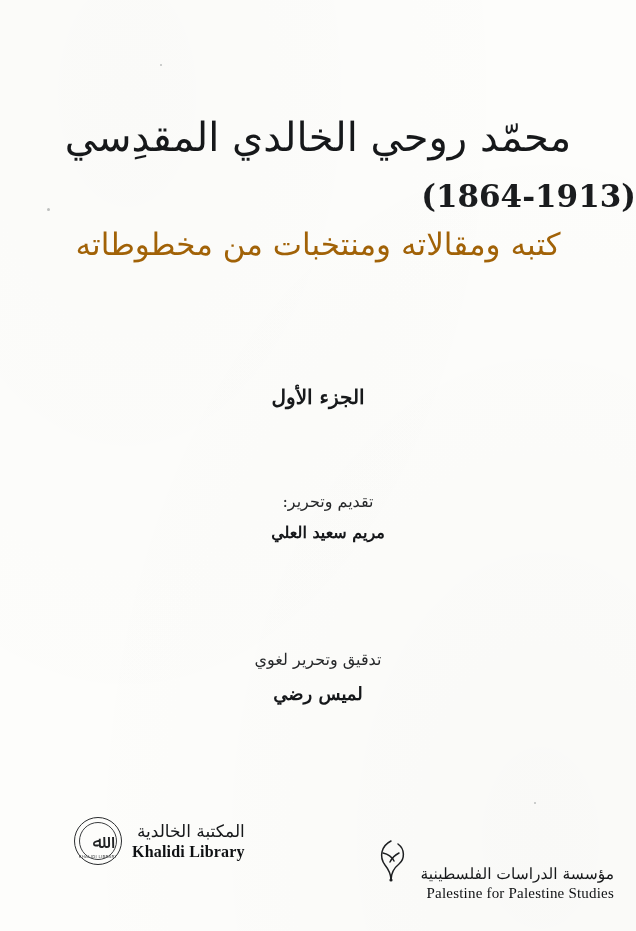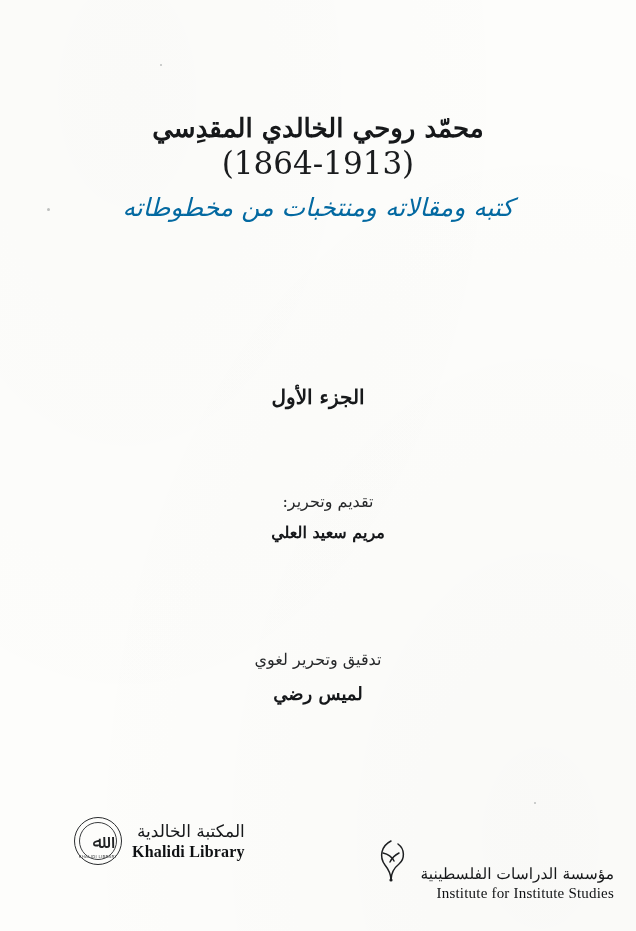--- a/index.html
+++ b/index.html
@@ -33,45 +33,46 @@
     position: absolute;
     left: 0;
     right: 0;
     top: 112px;
     text-align: center;
     direction: rtl;
   }
 
   .main-title {
     font-family: "DejaVu Serif", "Liberation Serif", serif;
-    font-size: 26px;
+    font-size: 40px;
     line-height: 1.25;
     color: #16181a;
     letter-spacing: -1px;
-    font-weight: 700;
+    font-weight: 400;
     white-space: nowrap;
   }
 
   .date-line {
+    margin-top: 16px;
     font-family: "DejaVu Serif", "Liberation Serif", serif;
     font-size: 31px;
     color: #1a1c1e;
-    font-weight: 400;
+    font-weight: 700;
     direction: ltr;
     unicode-bidi: isolate;
+    text-align: right;
   }
 
   .subtitle {
     margin-top: 12px;
     font-family: "DejaVu Serif", "Liberation Serif", serif;
-    font-size: 25px;
-    color: #0369a1;
+    font-size: 31px;
+    color: #a16207;
     font-weight: 500;
     white-space: nowrap;
-    font-style: italic;
   }
 
   .volume {
     position: absolute;
     left: 0;
     right: 0;
     top: 385px;
     text-align: center;
     direction: rtl;
     font-family: "DejaVu Serif", "Liberation Serif", serif;
@@ -244,19 +245,19 @@
             <path d="M20 4 C10 9, 8 20, 14 28 C18 33, 20 38, 20 43"></path>
             <path d="M20 43 C20 36, 23 31, 28 27 C34 22, 34 12, 27 7"></path>
             <path d="M12 16 C17 17, 21 20, 23 24"></path>
             <path d="M28 16 C24 18, 21 21, 19 25"></path>
           </g>
           <circle cx="20" cy="43" r="1.6" fill="#1d1f21"></circle>
         </svg>
       </div>
       <div class="logo-text">
         <div class="logo-ar">مؤسسة الدراسات الفلسطينية</div>
-        <div class="logo-en">Institute for Institute Studies</div>
+        <div class="logo-en">Palestine for Palestine Studies</div>
       </div>
     </div>
 
   </div>
 
 </div>
 
 </body></html>

